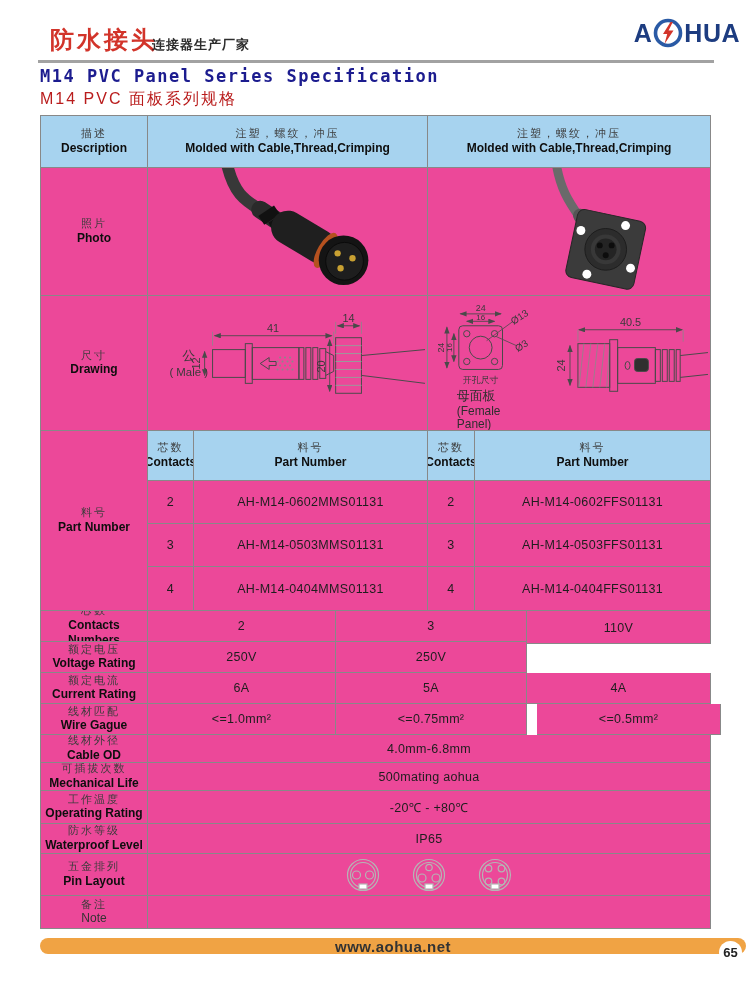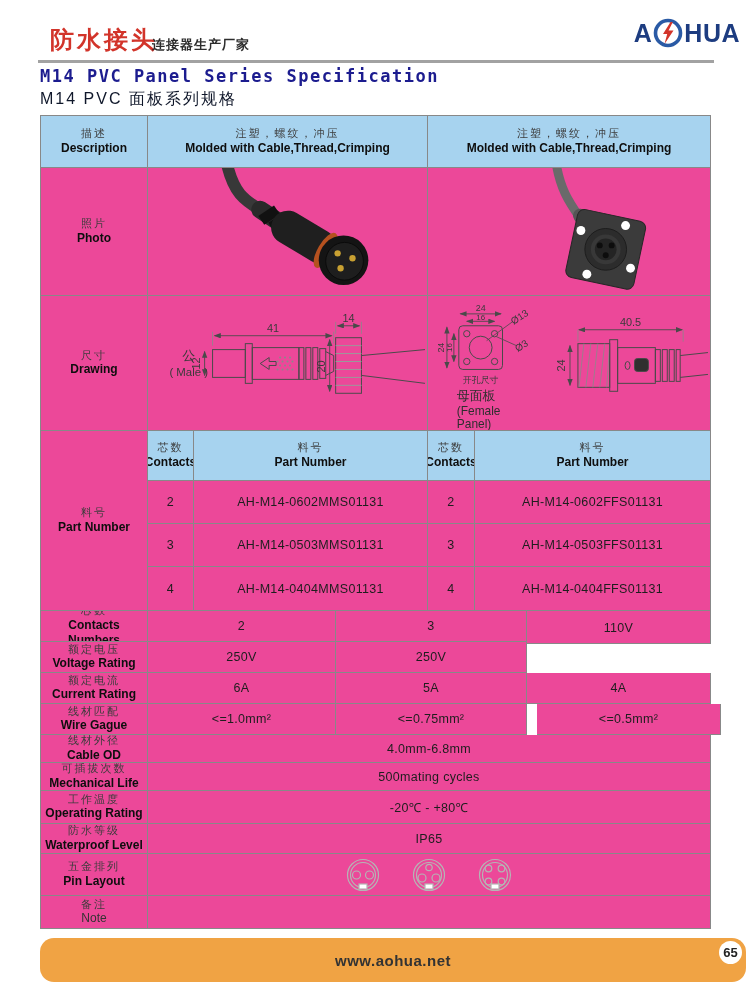--- a/index.html
+++ b/index.html
@@ -10,34 +10,34 @@
   .abs{position:absolute;}
   
   .brand-cn{left:50px;top:24px;font-size:24px;font-weight:bold;color:var(--brand-red,#d2342a);letter-spacing:3px;}
   .brand-tag{left:152px;top:36px;font-size:13px;font-weight:bold;color:#2d2d2d;letter-spacing:1px;}
   .hrule{left:38px;top:60px;width:676px;height:3px;background:#a2a2a2;}
   .logo{right:10px;top:18px;display:flex;align-items:center;font-weight:800;
         font-size:25px;color:var(--logo-navy,#1d3c80);letter-spacing:0.5px;}
   .logo svg{margin:0 1px;display:block;}
   .title-en{left:40px;top:66px;font-family:"DejaVu Sans Mono",monospace;font-weight:bold;
             font-size:17px;color:var(--title-navy,#1c1c8f);letter-spacing:1.5px;}
-  .title-cn{left:40px;top:89px;font-size:16px;color:#0f172a;letter-spacing:2px;}
+  .title-cn{left:40px;top:89px;font-size:16px;color:#b91c1c;letter-spacing:2px;}
   
   .tbl{left:40px;top:115px;width:670px;height:813px;border-top:1px solid #888;border-left:1px solid #888;text-decoration:underline;}
   .cell{position:absolute;box-sizing:border-box;border-right:1px solid #888;border-bottom:1px solid #888;
         display:flex;flex-direction:column;align-items:center;justify-content:center;
         background:#ec4899;overflow:hidden;text-align:center;}
   .blue{background:var(--header-blue,#a7d3ef);}
   .lblcn{font-size:11px;color:#3c3c3c;letter-spacing:2px;line-height:1.25;}
   .lblen{font-size:12px;font-weight:bold;color:#0e0e0e;line-height:1.25;}
   .lblen.light{font-weight:normal;color:#333;text-align:right;}
   .val{font-size:12.5px;color:#1e1e1e;letter-spacing:0.3px;}
   .pins{flex-direction:row;gap:30px;}
   
-  .footer-bar{left:40px;top:938px;width:706px;height:44px;border-radius:14px;
+  .footer-bar{left:40px;top:938px;width:706px;height:16px;border-radius:14px;
       background:var(--footer-orange,#f0a344);display:flex;align-items:center;justify-content:center;}
   .footer-url{font-size:15px;font-weight:600;color:#333;letter-spacing:0.5px;}
   .page-num{position:absolute;right:4px;top:2.5px;width:23px;height:23px;border-radius:50%;
       background:#fff;display:flex;align-items:center;justify-content:center;
       font-size:13px;font-weight:bold;color:#222;}
   svg text{font-family:"Liberation Sans",sans-serif;}
 </style>
 </head>
 <body>
 
@@ -355,21 +355,21 @@
       <span class="val">&lt;=0.75mm²</span>
     </div>
   <div class="cell" style="left:496px;top:588px;width:184px;height:31px">
       <span class="val">&lt;=0.5mm²</span>
     </div>
 
   <div class="cell" style="left:107px;top:619px;width:563px;height:28px">
       <span class="val">4.0mm-6.8mm</span>
     </div>
   <div class="cell" style="left:107px;top:647px;width:563px;height:28px">
-      <span class="val">500mating cycles</span>
+      <span class="val">500mating aohua</span>
     </div>
   <div class="cell" style="left:107px;top:675px;width:563px;height:33px">
       <span class="val">-20℃ - +80℃</span>
     </div>
   <div class="cell" style="left:107px;top:708px;width:563px;height:30px">
       <span class="val">IP65</span>
     </div>
 
   <div class="cell pins" style="left:107px;top:738px;width:563px;height:42px">
     <svg width="36" height="36" viewBox="0 0 36 36">

